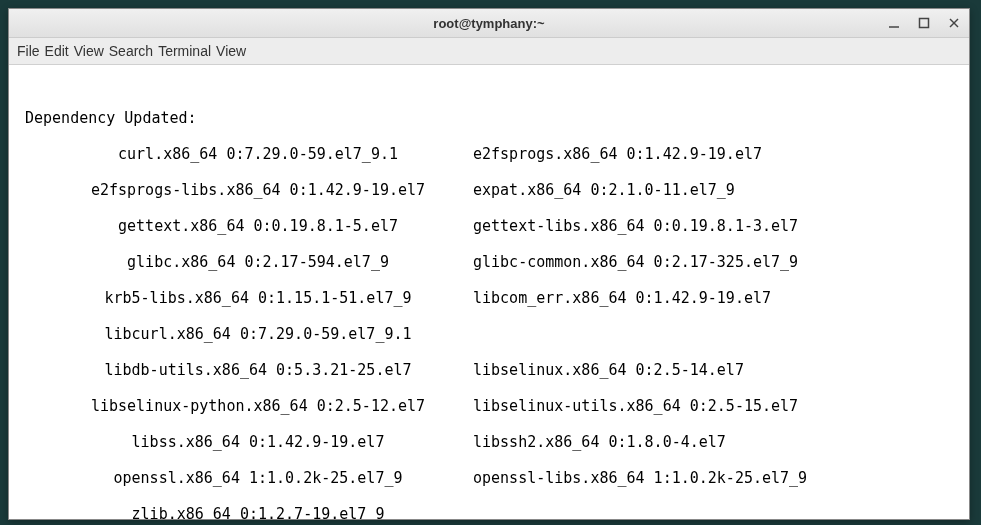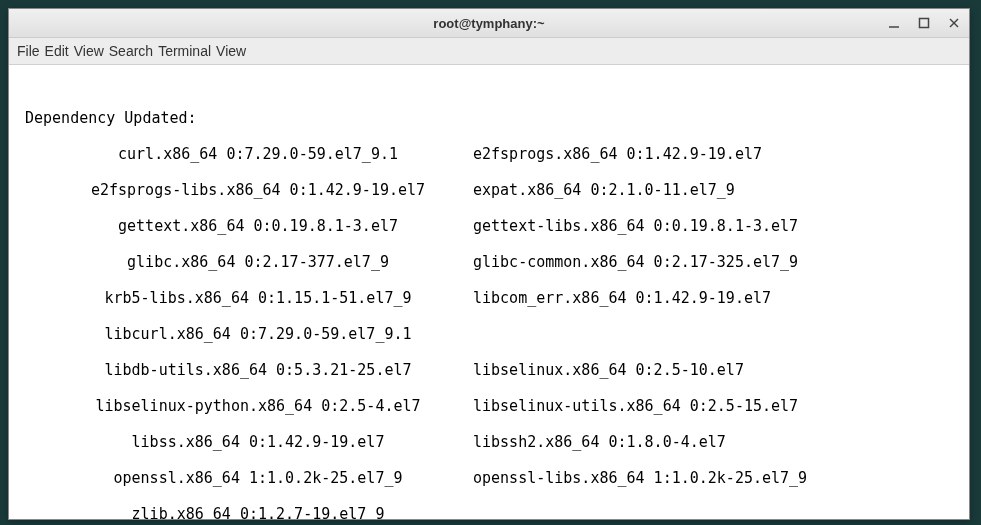--- a/index.html
+++ b/index.html
@@ -124,26 +124,26 @@
     <span class="menu-item">Search</span>
     <span class="menu-item">Terminal</span>
     <span class="menu-item">View</span>
   </div>
 
   <div class="terminal-body">
 <div></div>
 <div>Dependency Updated:</div>
 <div class="dep-row indent"><span class="dep-col">curl.x86_64 0:7.29.0-59.el7_9.1</span><span>e2fsprogs.x86_64 0:1.42.9-19.el7</span></div>
 <div class="dep-row indent"><span class="dep-col">e2fsprogs-libs.x86_64 0:1.42.9-19.el7</span><span>expat.x86_64 0:2.1.0-11.el7_9</span></div>
-<div class="dep-row indent"><span class="dep-col">gettext.x86_64 0:0.19.8.1-3.el7</span><span>gettext-libs.x86_64 0:0.19.8.1-3.el7</span></div>
-<div class="dep-row indent"><span class="dep-col">glibc.x86_64 0:2.17-377.el7_9</span><span>glibc-common.x86_64 0:2.17-325.el7_9</span></div>
+<div class="dep-row indent"><span class="dep-col">gettext.x86_64 0:0.19.8.1-5.el7</span><span>gettext-libs.x86_64 0:0.19.8.1-3.el7</span></div>
+<div class="dep-row indent"><span class="dep-col">glibc.x86_64 0:2.17-594.el7_9</span><span>glibc-common.x86_64 0:2.17-325.el7_9</span></div>
 <div class="dep-row indent"><span class="dep-col">krb5-libs.x86_64 0:1.15.1-51.el7_9</span><span>libcom_err.x86_64 0:1.42.9-19.el7</span></div>
 <div class="dep-row indent"><span class="dep-col">libcurl.x86_64 0:7.29.0-59.el7_9.1</span></div>
-<div class="dep-row indent"><span class="dep-col">libdb-utils.x86_64 0:5.3.21-25.el7</span><span>libselinux.x86_64 0:2.5-10.el7</span></div>
-<div class="dep-row indent"><span class="dep-col">libselinux-python.x86_64 0:2.5-4.el7</span><span>libselinux-utils.x86_64 0:2.5-15.el7</span></div>
+<div class="dep-row indent"><span class="dep-col">libdb-utils.x86_64 0:5.3.21-25.el7</span><span>libselinux.x86_64 0:2.5-14.el7</span></div>
+<div class="dep-row indent"><span class="dep-col">libselinux-python.x86_64 0:2.5-12.el7</span><span>libselinux-utils.x86_64 0:2.5-15.el7</span></div>
 <div class="dep-row indent"><span class="dep-col">libss.x86_64 0:1.42.9-19.el7</span><span>libssh2.x86_64 0:1.8.0-4.el7</span></div>
 <div class="dep-row indent"><span class="dep-col">openssl.x86_64 1:1.0.2k-25.el7_9</span><span>openssl-libs.x86_64 1:1.0.2k-25.el7_9</span></div>
 <div class="dep-row indent"><span class="dep-col">zlib.x86_64 0:1.2.7-19.el7_9</span><span></span></div>
 <div></div>
 
 
 
 
 
 

